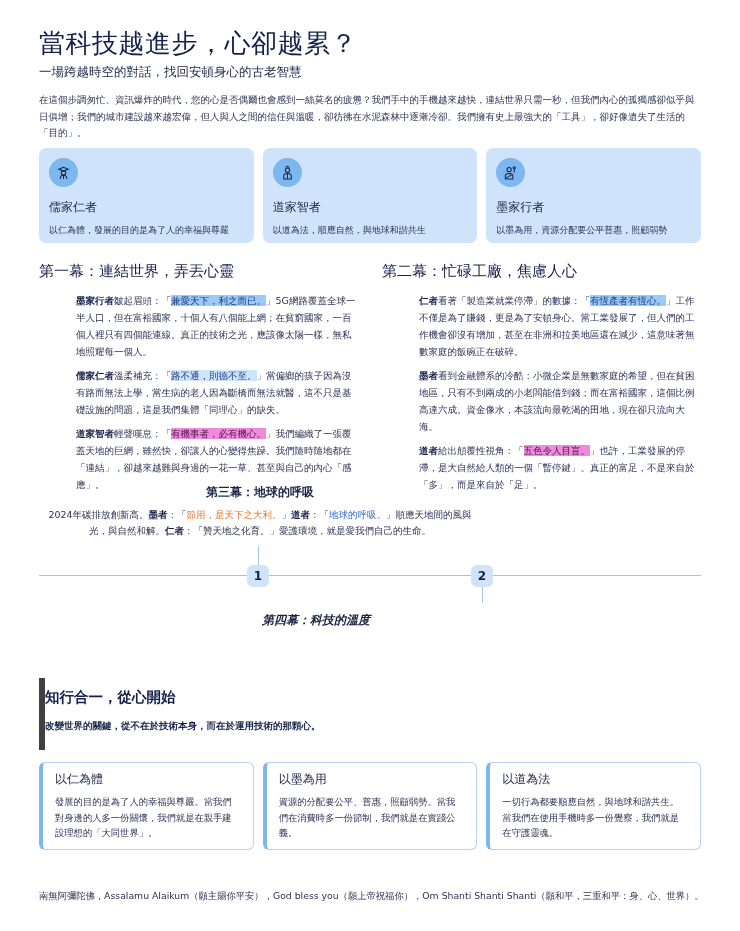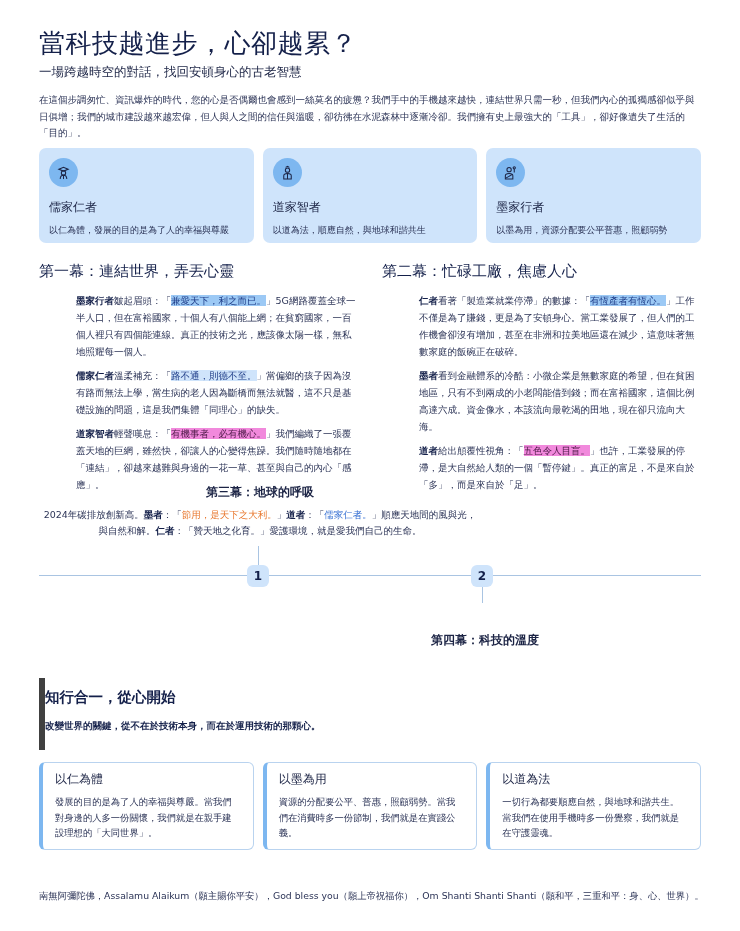--- a/index.html
+++ b/index.html
@@ -36,21 +36,21 @@
   .magenta { color: #c0306a; }
 
   .timeline-line { position: absolute; left: 39px; top: 575px; width: 662px; height: 1px; background: #a9c4e2; }
   .tick { position: absolute; width: 1px; background: #a9c4e2; }
   .tick1 { left: 258px; top: 546px; height: 28px; }
   .tick2 { left: 482px; top: 576px; height: 27px; }
   .node { position: absolute; width: 22px; height: 22px; border-radius: 6px; background: #cfe4fb; font-size: 12px; font-weight: 700; color: #14204a; display: flex; align-items: center; justify-content: center; }
   .node1 { left: 247px; top: 565px; }
   .node2 { left: 471px; top: 565px; }
 
-  .act4 { position: absolute; left: 262px; top: 632px; width: 446px; text-align: center; }
+  .act4 { position: absolute; left: 262px; top: 612px; width: 446px; text-align: left; font-style: italic; }
 
   .closing { position: absolute; left: 39px; top: 678px; width: 662px; height: 72px; border-left: 6px solid #404040; }
   .closing-title { font-size: 14.5px; color: #14204a; margin-top: 10px; }
   .closing-text { font-size: 9.5px; font-weight: 700; color: #14204a; margin-top: 13px; font-family: Liberation Serif, serif; }
 
   .principles { position: absolute; left: 39px; top: 762px; width: 662px; display: flex; gap: 9px; }
   .principle-card { flex: 1; height: 88px; border: 1px solid #b9d3ef; border-left: 4px solid #7db7f0; border-radius: 6px; padding: 8px 12px; background: #fff; }
   .principle-title { font-size: 12px; color: #1c2445; margin-bottom: 6px; }
   .principle-text { font-size: 9.3px; line-height: 15.5px; color: #2b3356; }
 
@@ -115,21 +115,21 @@
 
   <section class="act-col right">
     <h2 class="act-heading">第二幕：忙碌工廠，焦慮人心</h2>
     <p class="para"><span class="speaker">仁者</span><span>看著「製造業就業停滯」的數據：「</span><span class="hl-blue">有恆產者有恆心。</span><span>」工作不僅是為了賺錢，更是為了安頓身心。當工業發展了，但人們的工作機會卻沒有增加，甚至在非洲和拉美地區還在減少，這意味著無數家庭的飯碗正在破碎。</span></p>
     <p class="para"><span class="speaker">墨者</span><span>看到金融體系的冷酷：小微企業是無數家庭的希望，但在貧困地區，只有不到兩成的小老闆能借到錢；而在富裕國家，這個比例高達六成。資金像水，本該流向最乾渴的田地，現在卻只流向大海。</span></p>
     <p class="para"><span class="speaker">道者</span><span>給出顛覆性視角：「</span><span class="hl-pink">五色令人目盲。</span><span>」也許，工業發展的停滯，是大自然給人類的一個「暫停鍵」。真正的富足，不是來自於「多」，而是來自於「足」。</span></p>
   </section>
 
   <section class="act3">
     <h3 class="act-sub-heading">第三幕：地球的呼吸</h3>
-    <p class="act-sub-text"><span>2024年碳排放創新高。</span><span class="speaker">墨者</span><span>：「</span><span class="orange">節用，是天下之大利。</span><span>」</span><span class="speaker">道者</span><span>：「</span><span class="blue">儒家仁者。</span><span>」順應天地間的風與光，與自然和解。</span><span class="speaker">仁者</span><span>：「贊天地之化育。」愛護環境，就是愛我們自己的生命。</span></p>
+    <p class="act-sub-text"><span>2024年碳排放創新高。</span><span class="speaker">墨者</span><span>：「</span><span class="orange">節用，是天下之大利。</span><span>」</span><span class="speaker">道者</span><span>：「</span><span class="blue">地球的呼吸。</span><span>」順應天地間的風與光，與自然和解。</span><span class="speaker">仁者</span><span>：「贊天地之化育。」愛護環境，就是愛我們自己的生命。</span></p>
   </section>
 
   <div class="timeline-line"></div>
   <div class="tick tick1"></div>
   <div class="tick tick2"></div>
   <div class="node node1">1</div>
   <div class="node node2">2</div>
 
   <section class="act4">
     <h3 class="act-sub-heading">第四幕：科技的溫度</h3>

